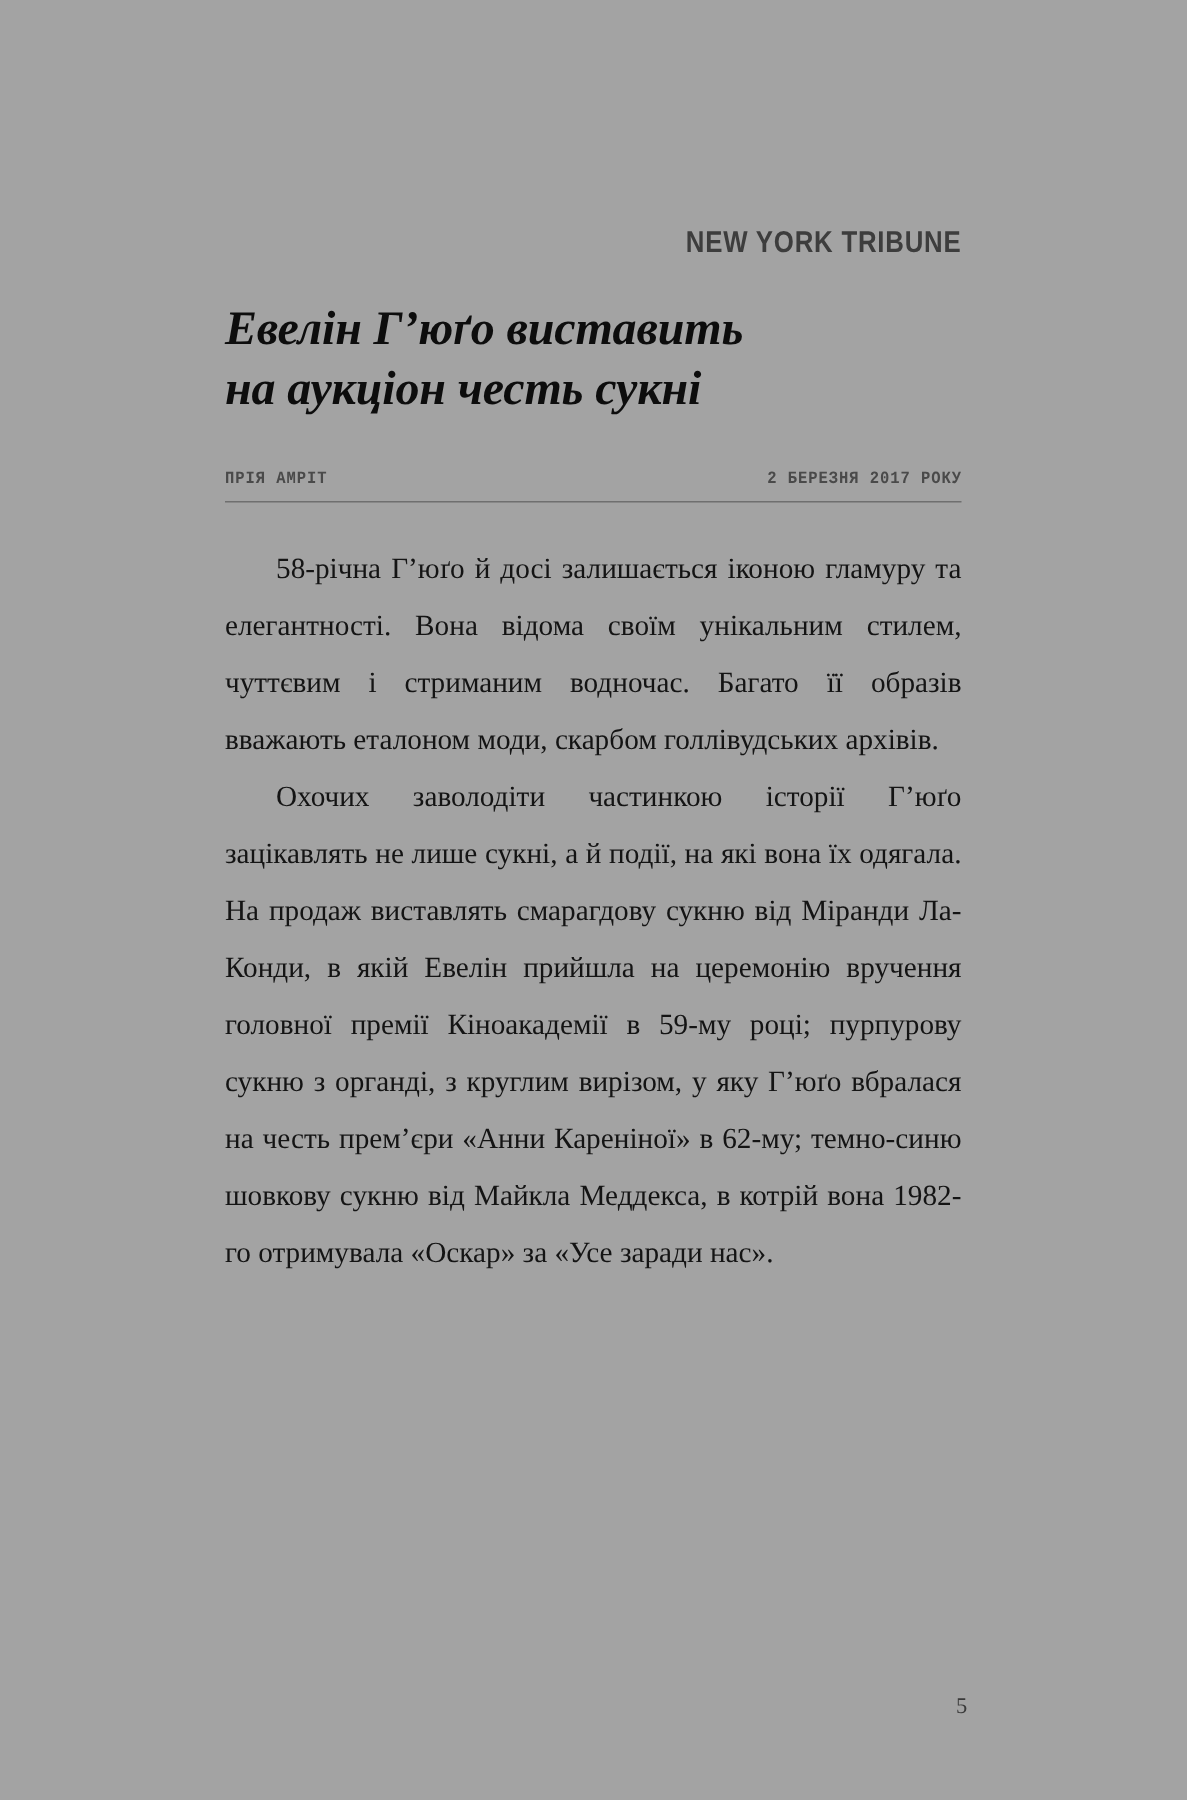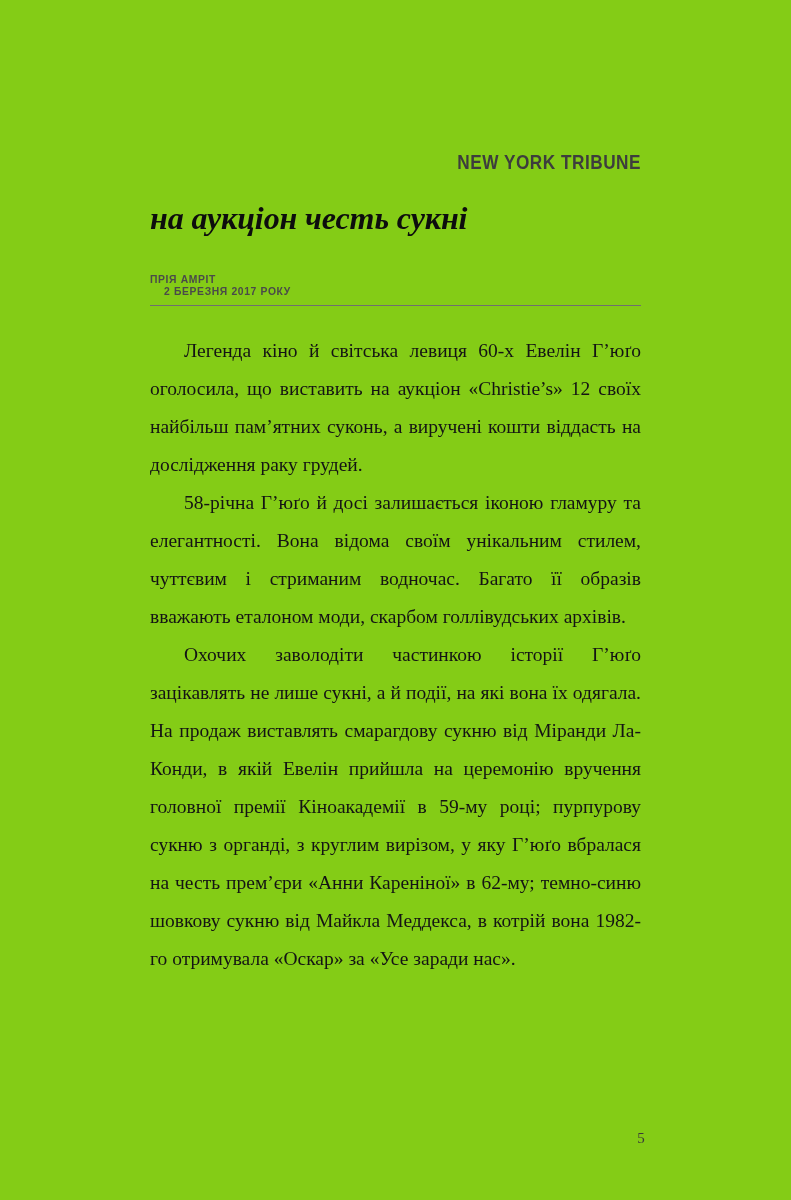--- a/index.html
+++ b/index.html
@@ -16,21 +16,21 @@
     color: #111111;
     -webkit-font-smoothing: antialiased;
   }
 
   .page {
     position: absolute;
     left: 0;
     top: 0;
     width: 791px;
     height: 1200px;
-    background: #84cc16;
+    background: #a3a3a3;
   }
 
   .content {
     position: absolute;
     left: 150px;
     top: 0;
     width: 491px;
   }
 
   
@@ -63,27 +63,26 @@
     display: block;
     white-space: nowrap;
   }
 
   
   .byline-row {
     margin-top: 36px;
     display: flex;
     justify-content: space-between;
     align-items: baseline;
-    font-family: Liberation Sans, sans-serif;
+    font-family: Liberation Mono, monospace;
     font-weight: bold;
     font-size: 11.5px;
     letter-spacing: 0.7px;
     color: #4a4a4a;
     line-height: 1;
-    flex-direction: column;
   }
   .byline-author {
     transform: scaleX(0.9);
     transform-origin: left center;
     white-space: nowrap;
   }
   .byline-date {
     transform: scaleX(0.9);
     transform-origin: right center;
     white-space: nowrap;
@@ -131,32 +130,32 @@
 </head>
 <body>
 
 <div class="page">
 
   <div class="content">
 
     <div class="masthead">NEW YORK TRIBUNE</div>
 
     <h1 class="headline">
+      <span class="headline-line">Евелін Г’юґо виставить</span>
       <span class="headline-line">на аукціон честь сукні</span>
     </h1>
 
     <div class="byline-row">
       <span class="byline-author">ПРІЯ АМРІТ</span>
       <span class="byline-date">2 БЕРЕЗНЯ 2017 РОКУ</span>
     </div>
 
     <div class="rule"></div>
 
     <div class="body-text">
-      <p>Легенда кіно й світська левиця 60-х Евелін Г’юґо оголосила, що виставить на аукціон «Christie’s» 12 своїх найбільш пам’ятних суконь, а виручені кошти віддасть на дослідження раку грудей.</p>
       <p>58-річна Г’юґо й досі залишається іконою гламуру та елегантності. Вона відома своїм унікальним стилем, чуттєвим і стриманим водночас. Багато її образів вважають еталоном моди, скарбом голлівудських архівів.</p>
       <p>Охочих заволодіти частинкою історії Г’юґо зацікавлять не лише сукні, а й події, на які вона їх одягала. На продаж виставлять смарагдову сукню від Міранди Ла-Конди, в якій Евелін прийшла на церемонію вручення головної премії Кіноакадемії в 59-му році; пурпурову сукню з органді, з круглим вирізом, у яку Г’юґо вбралася на честь прем’єри «Анни Кареніної» в 62-му; темно-синю шовкову сукню від Майкла Меддекса, в котрій вона 1982-го отримувала «Оскар» за «Усе заради нас».</p>
     </div>
 
   </div>
 
   <div class="folio">
     <span class="folio-number">5</span>
   </div>
 

